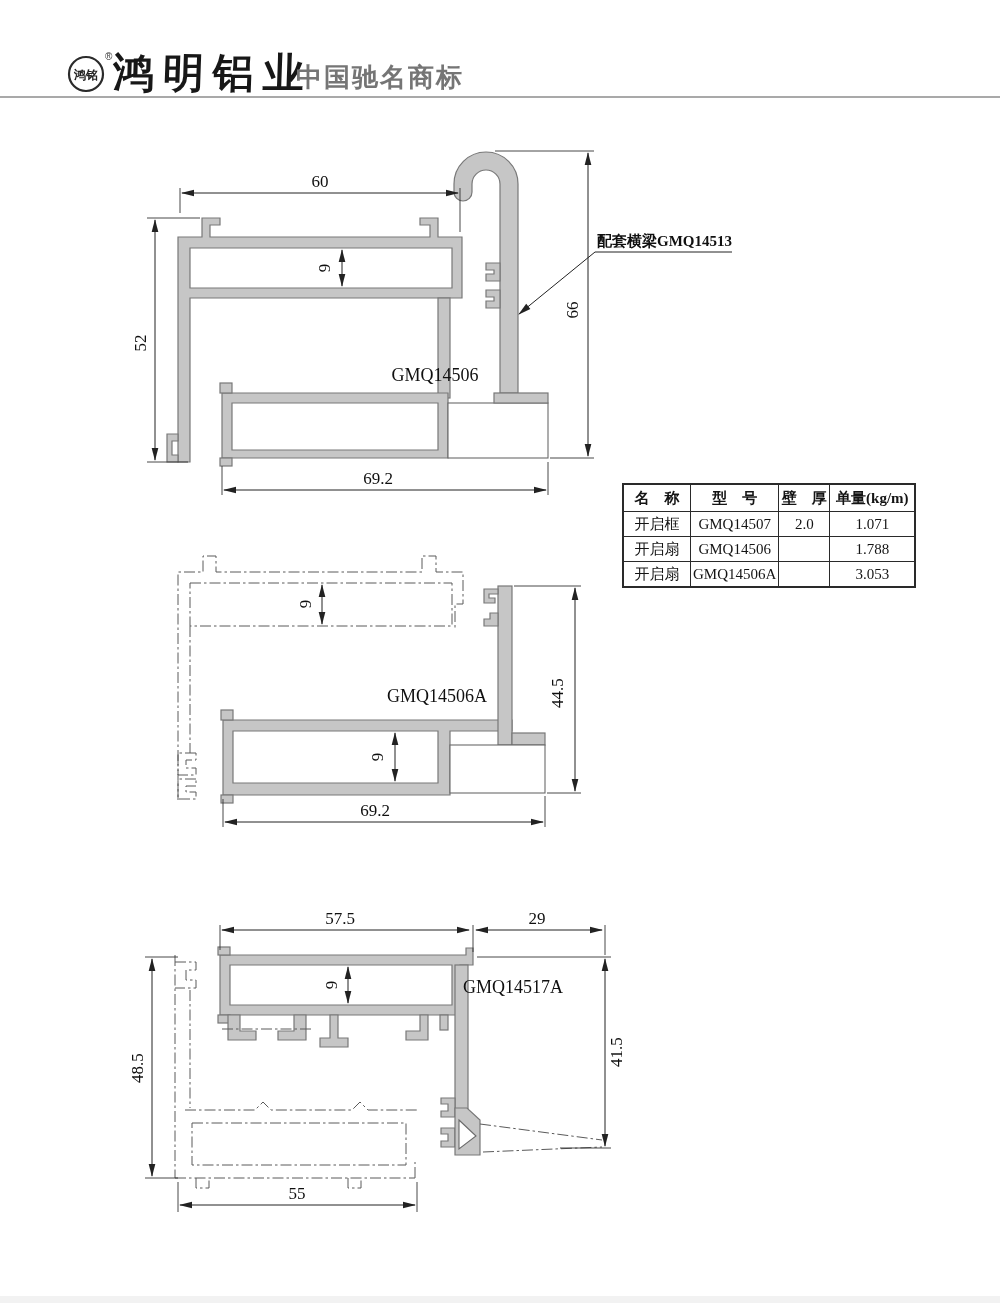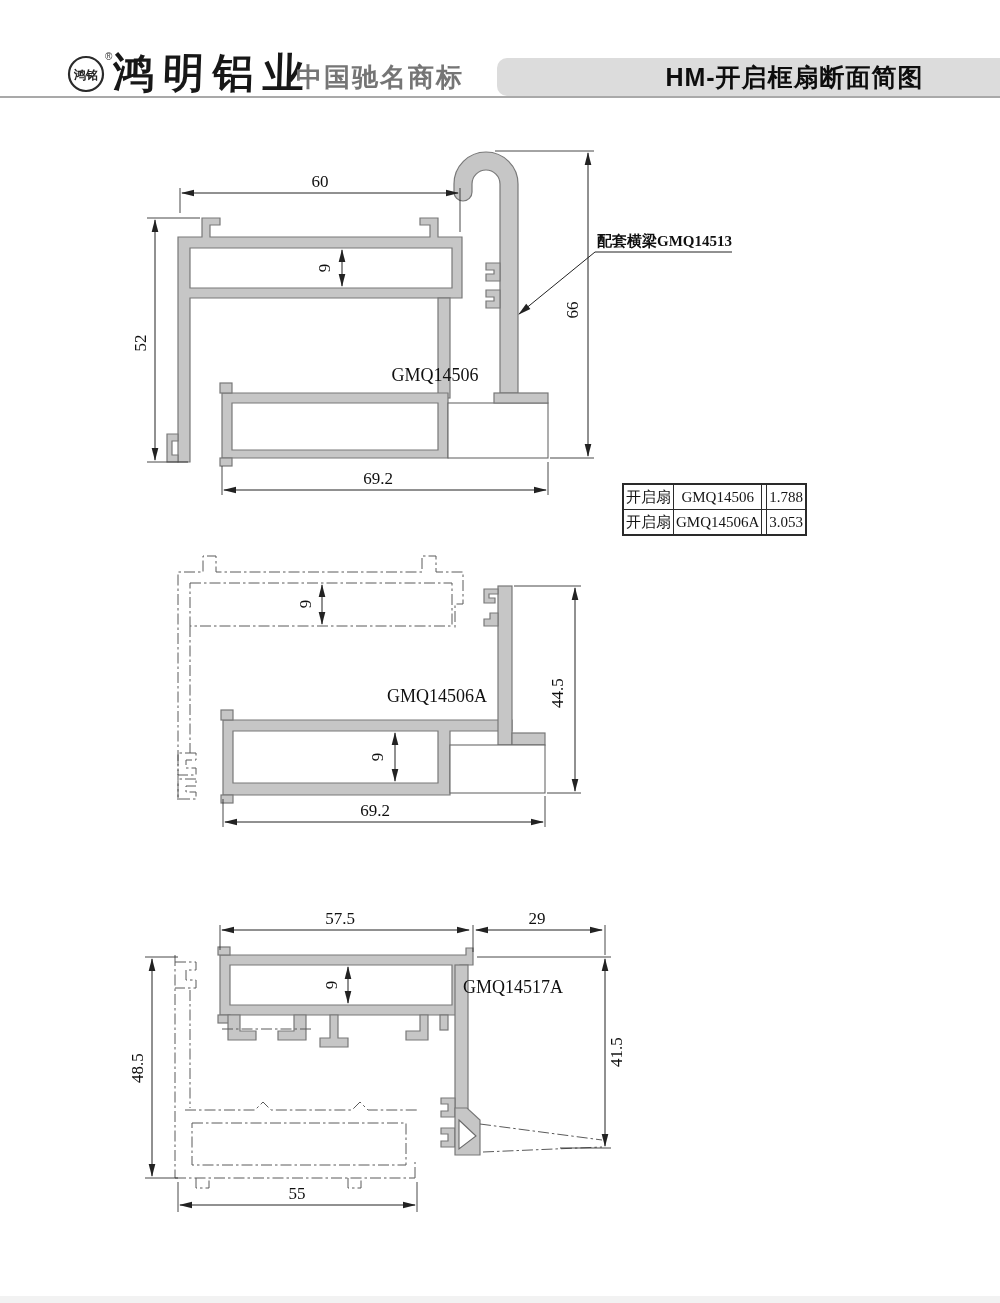--- a/index.html
+++ b/index.html
@@ -50,27 +50,36 @@
 
 <div class="page">
 
   <svg class="seal" width="52" height="50" viewBox="0 0 52 50">
     <circle class="sealring" cx="24" cy="26" r="17"></circle>
     <text class="sealtext" x="24" y="31" text-anchor="middle">鸿铭</text>
     <text class="regmark" x="43" y="12">®</text>
   </svg>
   <div class="brand">鸿明铝业</div>
   <div class="slogan">中国驰名商标</div>
-  <div class="title-bar">
-    <span>HM-开启框扇断面简图</span>
-  </div>
   <div class="header-rule"></div>
 
   <table class="spec">
     <tbody>
+        <tr class="hdr">
+      <td class="c0">名　称</td>
+      <td class="c1">型　号</td>
+      <td class="c2">壁　厚</td>
+      <td class="c3">单量(kg/m)</td>
+    </tr>
+    <tr>
+      <td>开启框</td>
+      <td>GMQ14507</td>
+      <td>2.0</td>
+      <td>1.071</td>
+    </tr>
     <tr>
       <td>开启扇</td>
       <td>GMQ14506</td>
       <td></td>
       <td>1.788</td>
     </tr>
     <tr>
       <td>开启扇</td>
       <td>GMQ14506A</td>
       <td></td>

